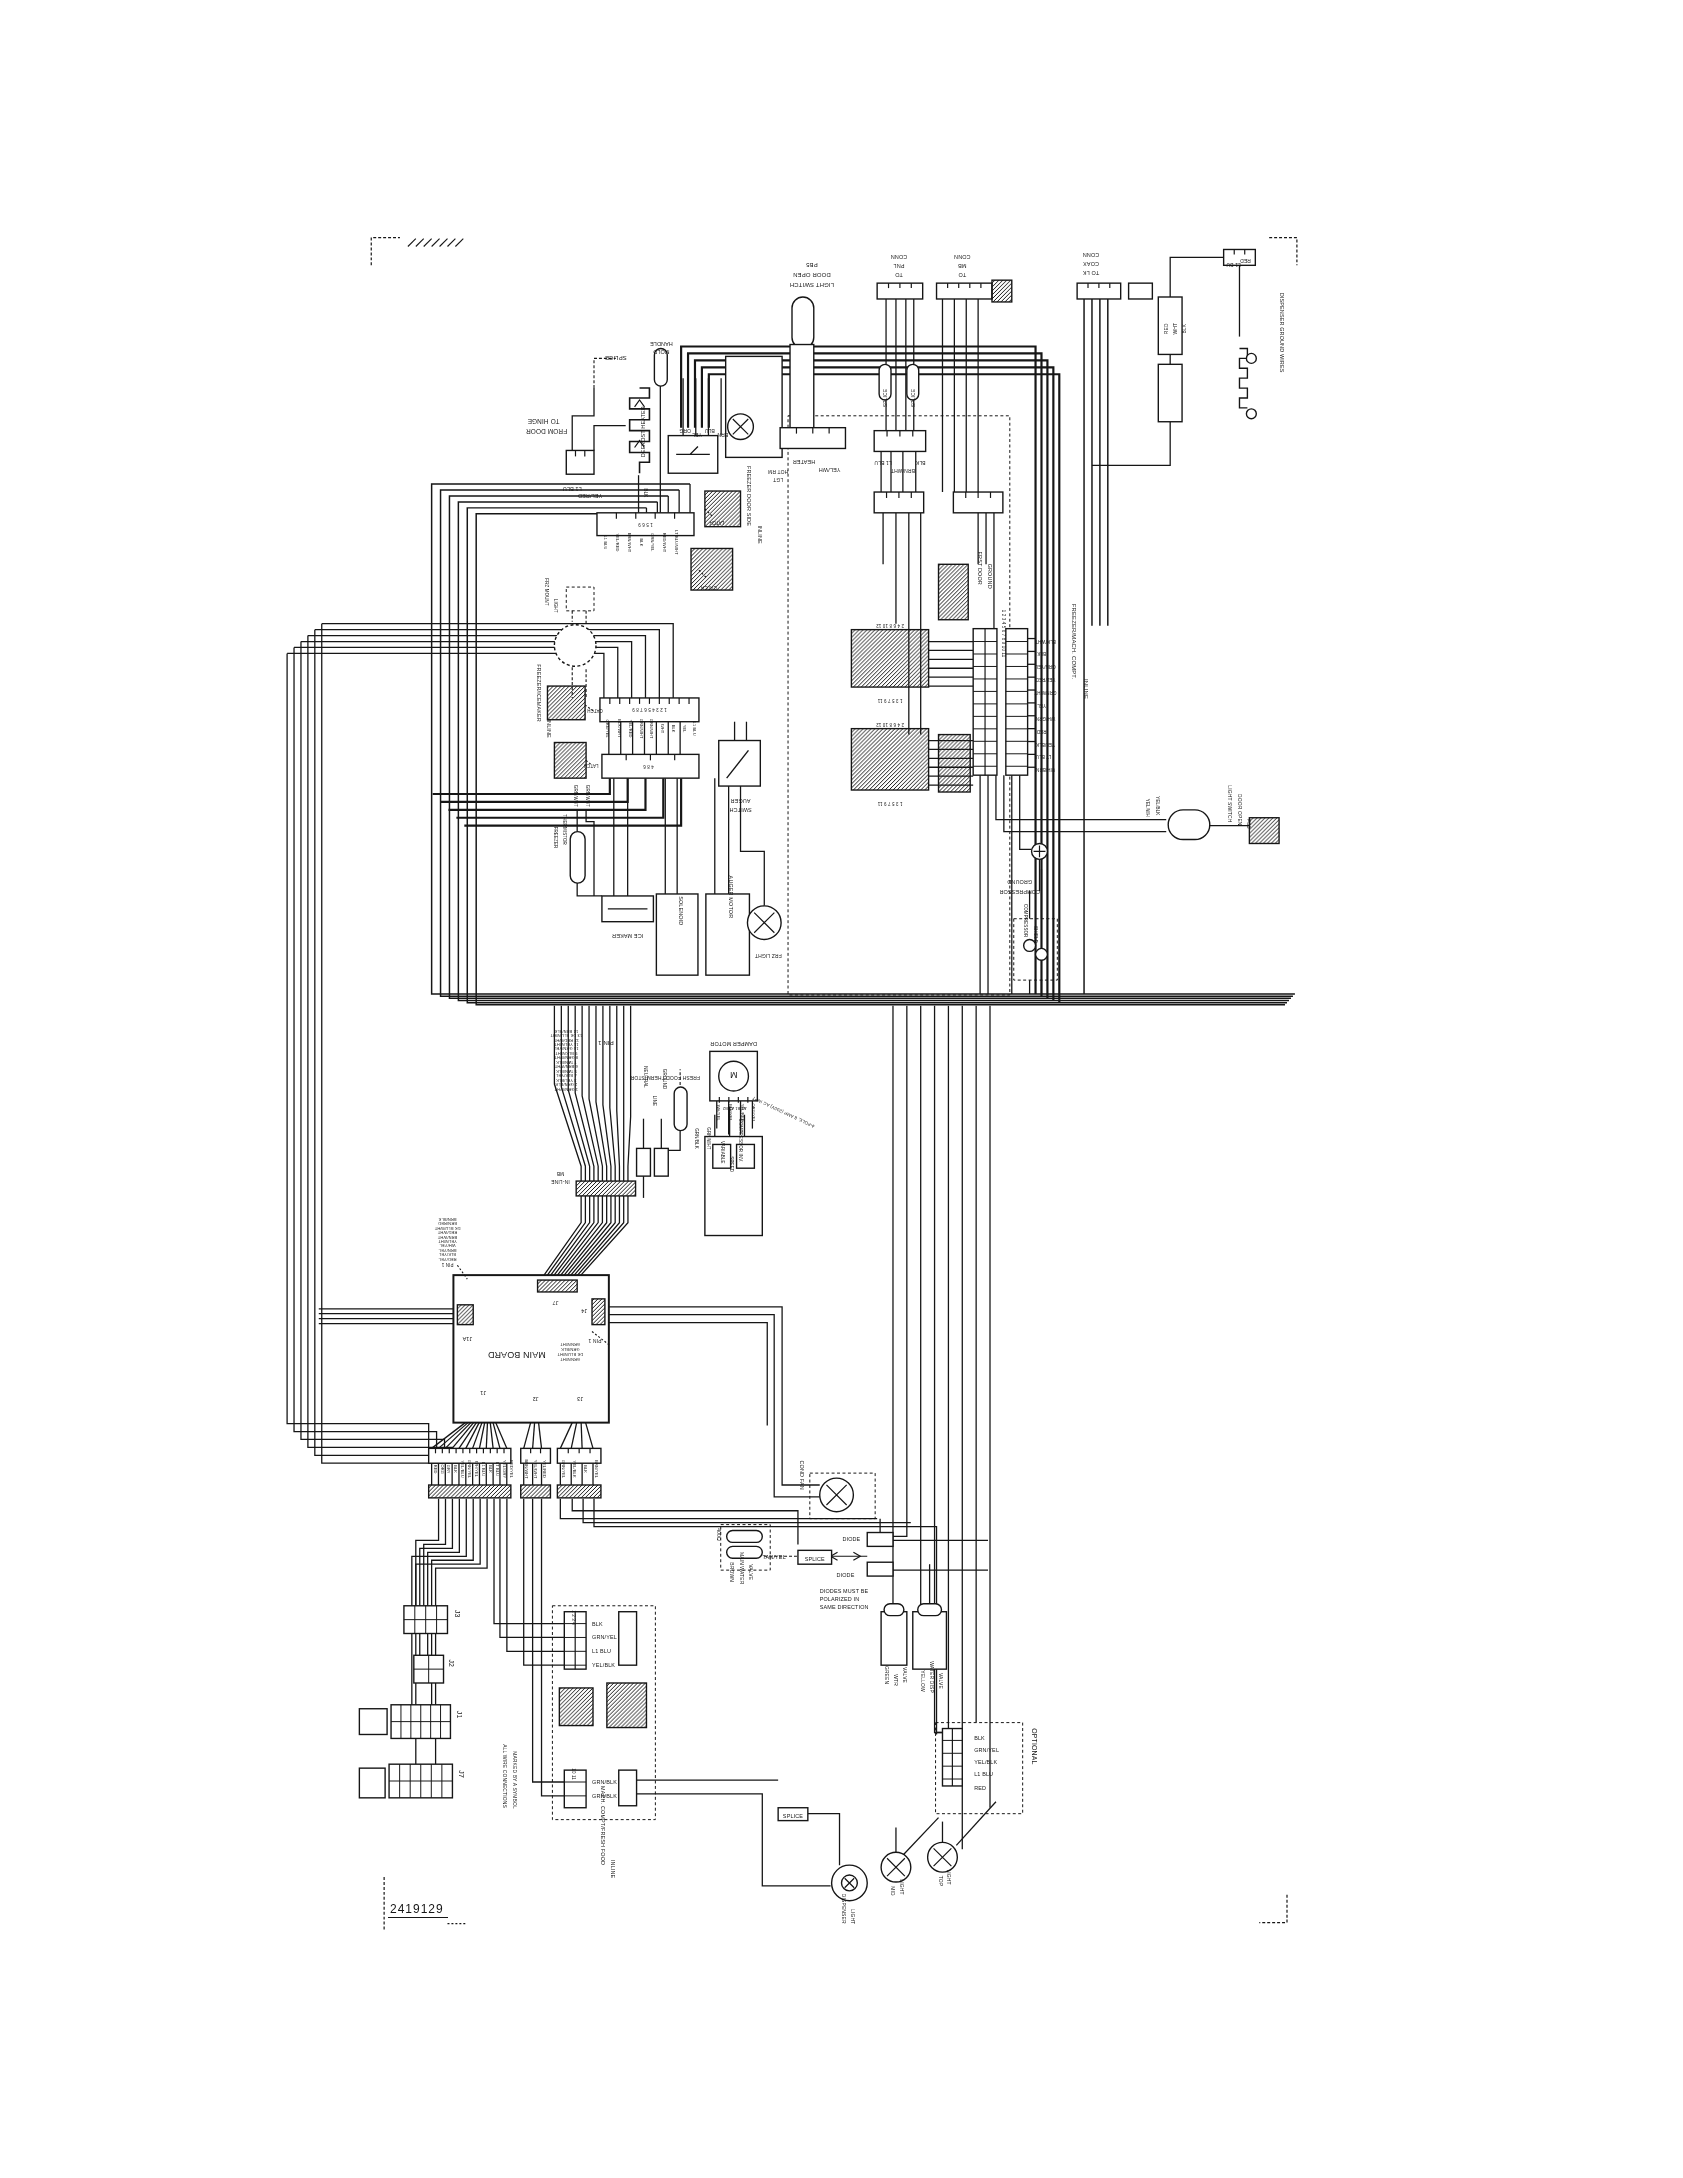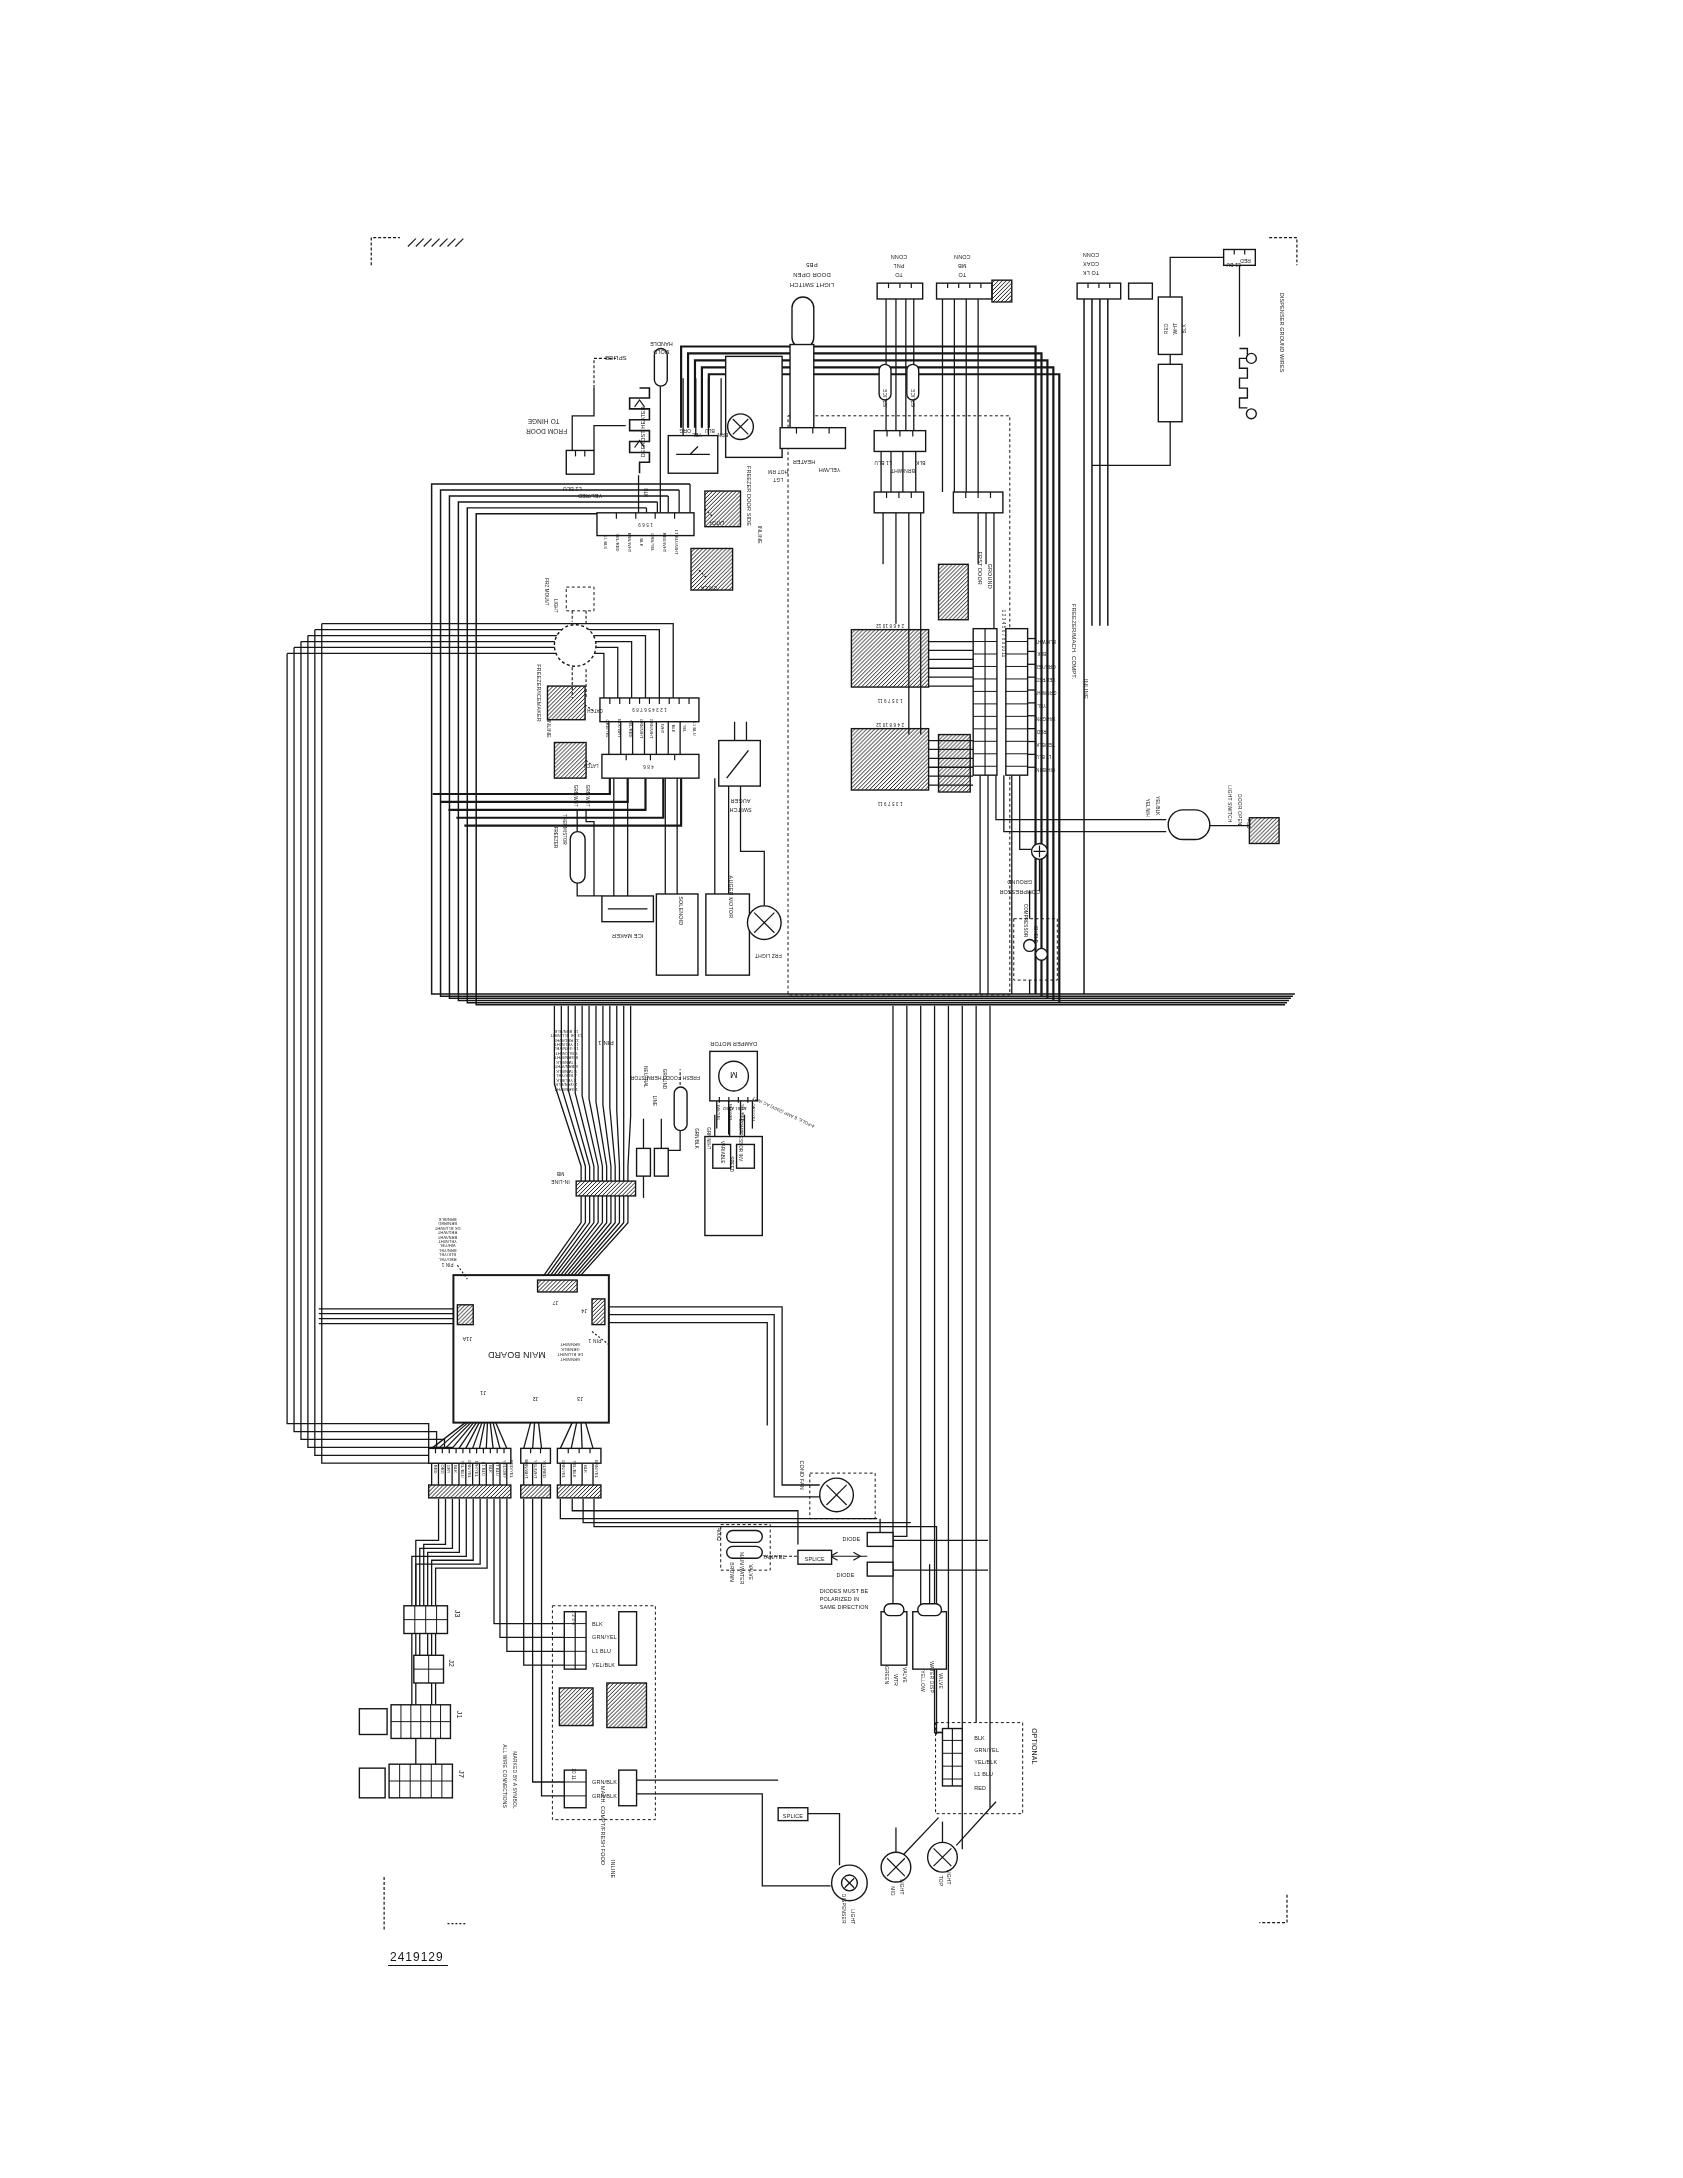--- a/index.html
+++ b/index.html
@@ -1,20 +1,20 @@
 <!DOCTYPE html>
 <html><head>
 <meta charset="utf-8">
 <style>
   html,body{margin:0;padding:0;background:#e8e8e8;}
   #page{position:relative;width:1683px;height:2178px;background:#ffffff;overflow:hidden;}
   svg{position:absolute;left:0;top:0;}
   svg text{fill:#161616;font-family:"Liberation Sans",sans-serif;letter-spacing:.15px;}
   #pn{position:absolute;left:388px;top:1902px;font-family:"Liberation Sans",sans-serif;
-      font-size:12px;color:#161616;border-bottom:1.5px solid #161616;padding:0 4px 1px 2px;letter-spacing:1px;margin-top:48px;}
+      font-size:12px;color:#161616;border-bottom:1.5px solid #161616;padding:0 4px 1px 2px;letter-spacing:1px;}
 </style>
 </head>
 <body>
 
 <div id="page">
   <svg id="dg" width="1683" height="2178" viewBox="0 0 1700 2200" xmlns="http://www.w3.org/2000/svg">
     <defs>
       <pattern id="hx" width="4" height="4" patternUnits="userSpaceOnUse">
         <path d="M0 4 L4 0 M-1 1 L1 -1 M3 5 L5 3" stroke="#161616" stroke-width="1"></path>
       </pattern>

